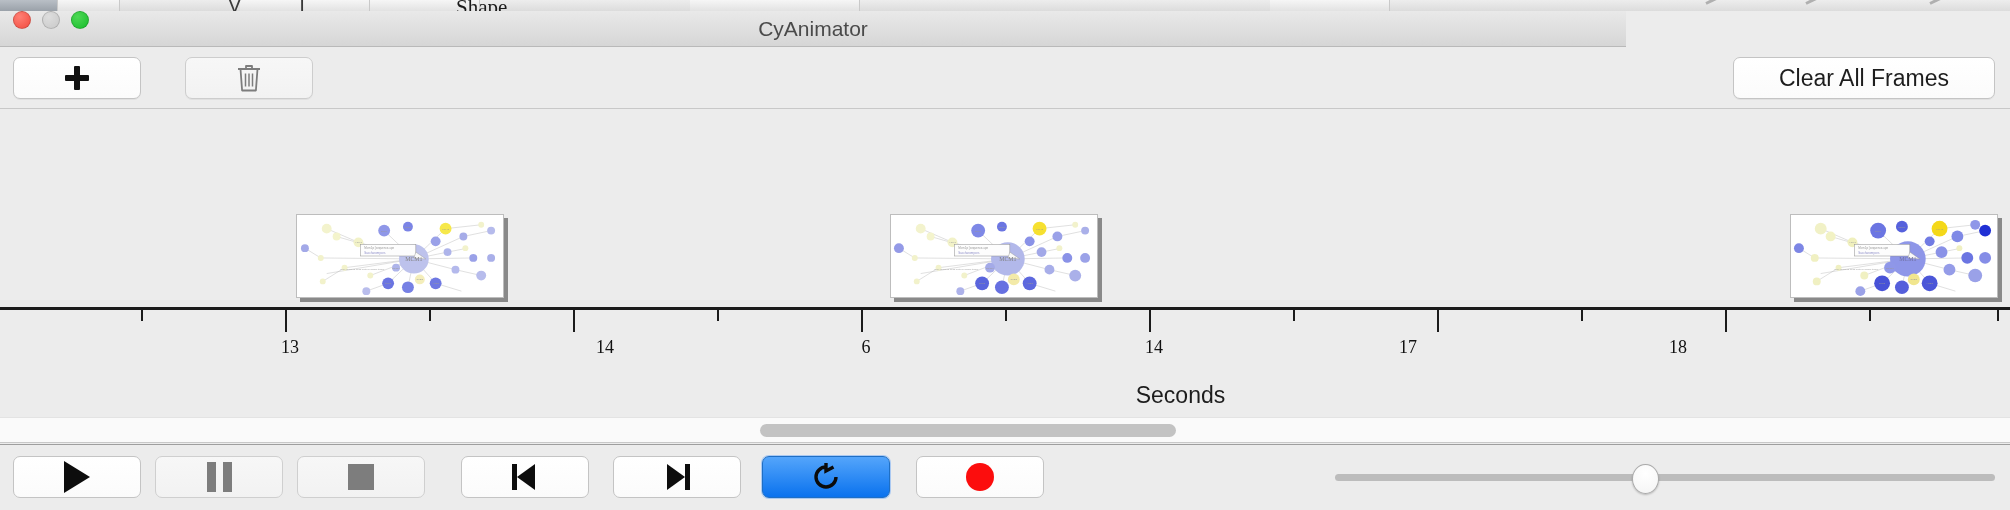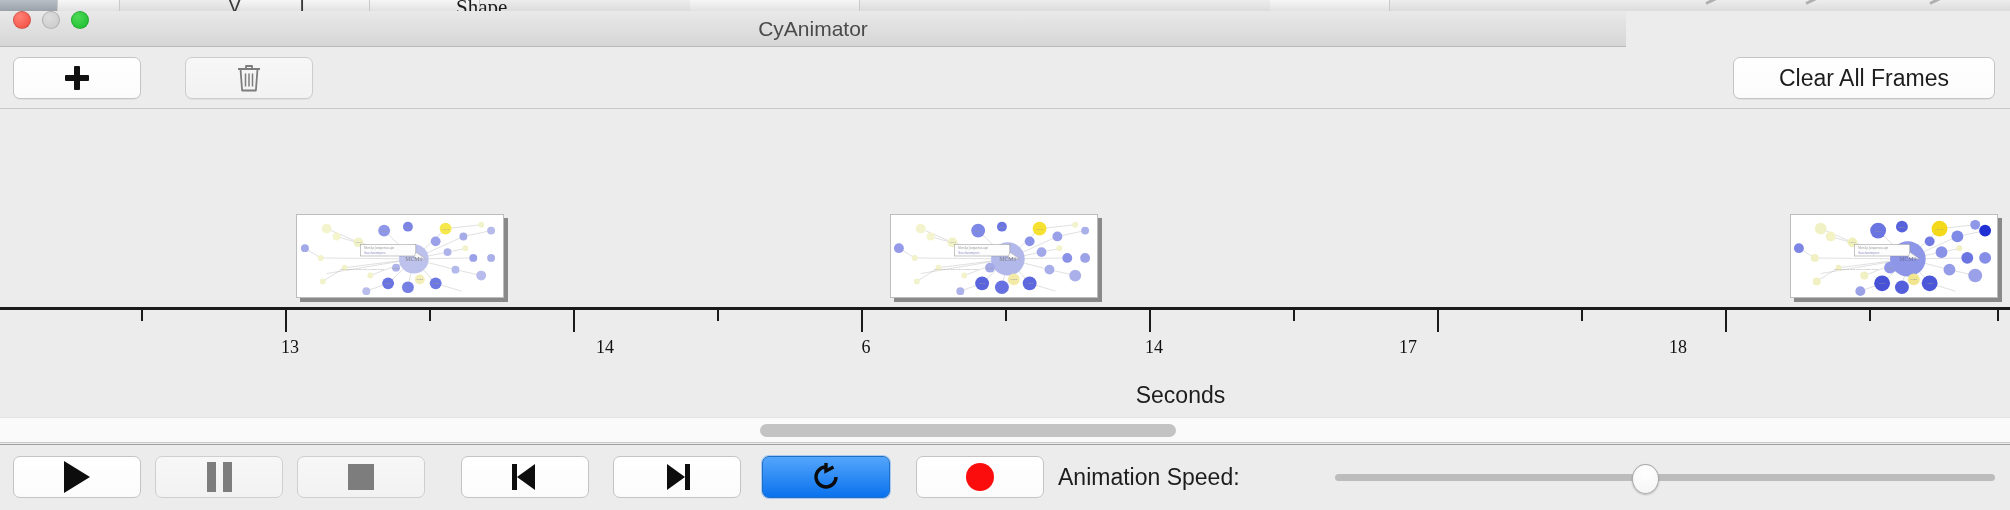--- a/index.html
+++ b/index.html
@@ -490,21 +490,20 @@
     <div class="cbtn blue" style="left:762px;">
       <svg width="30" height="30" viewBox="0 0 30 30">
         <path d="M25 15 A10 10 0 1 1 15 5 L15 1 L15 9 L22.5 5" fill="none" stroke="#0b0b0b" stroke-width="3.4" stroke-linecap="butt"></path>
       </svg>
     </div>
 
     <div class="cbtn" style="left:916px;">
       <span class="g-record"></span>
     </div>
 
-    <div class="speed-label">Animation Speed:</div>
 
     <div class="slider">
       <div class="slider-track"></div>
       <div class="slider-thumb"></div>
     </div>
   </div>
 
 </div>
 
 </body></html>

